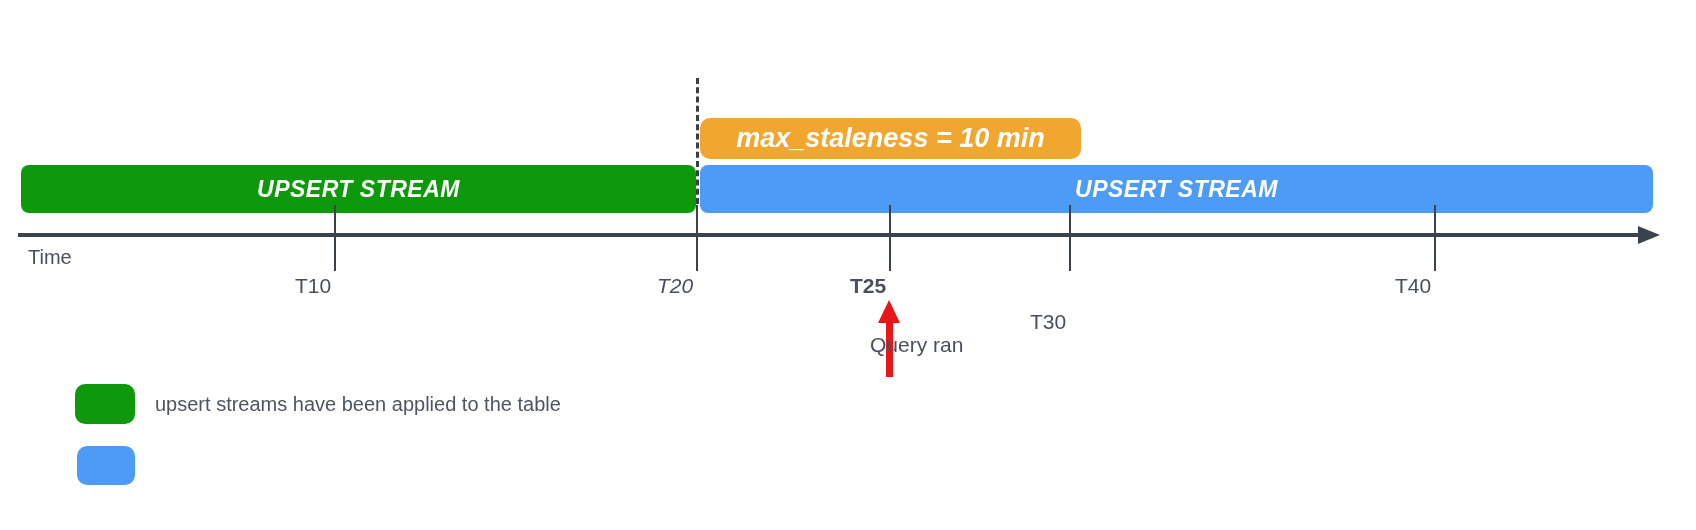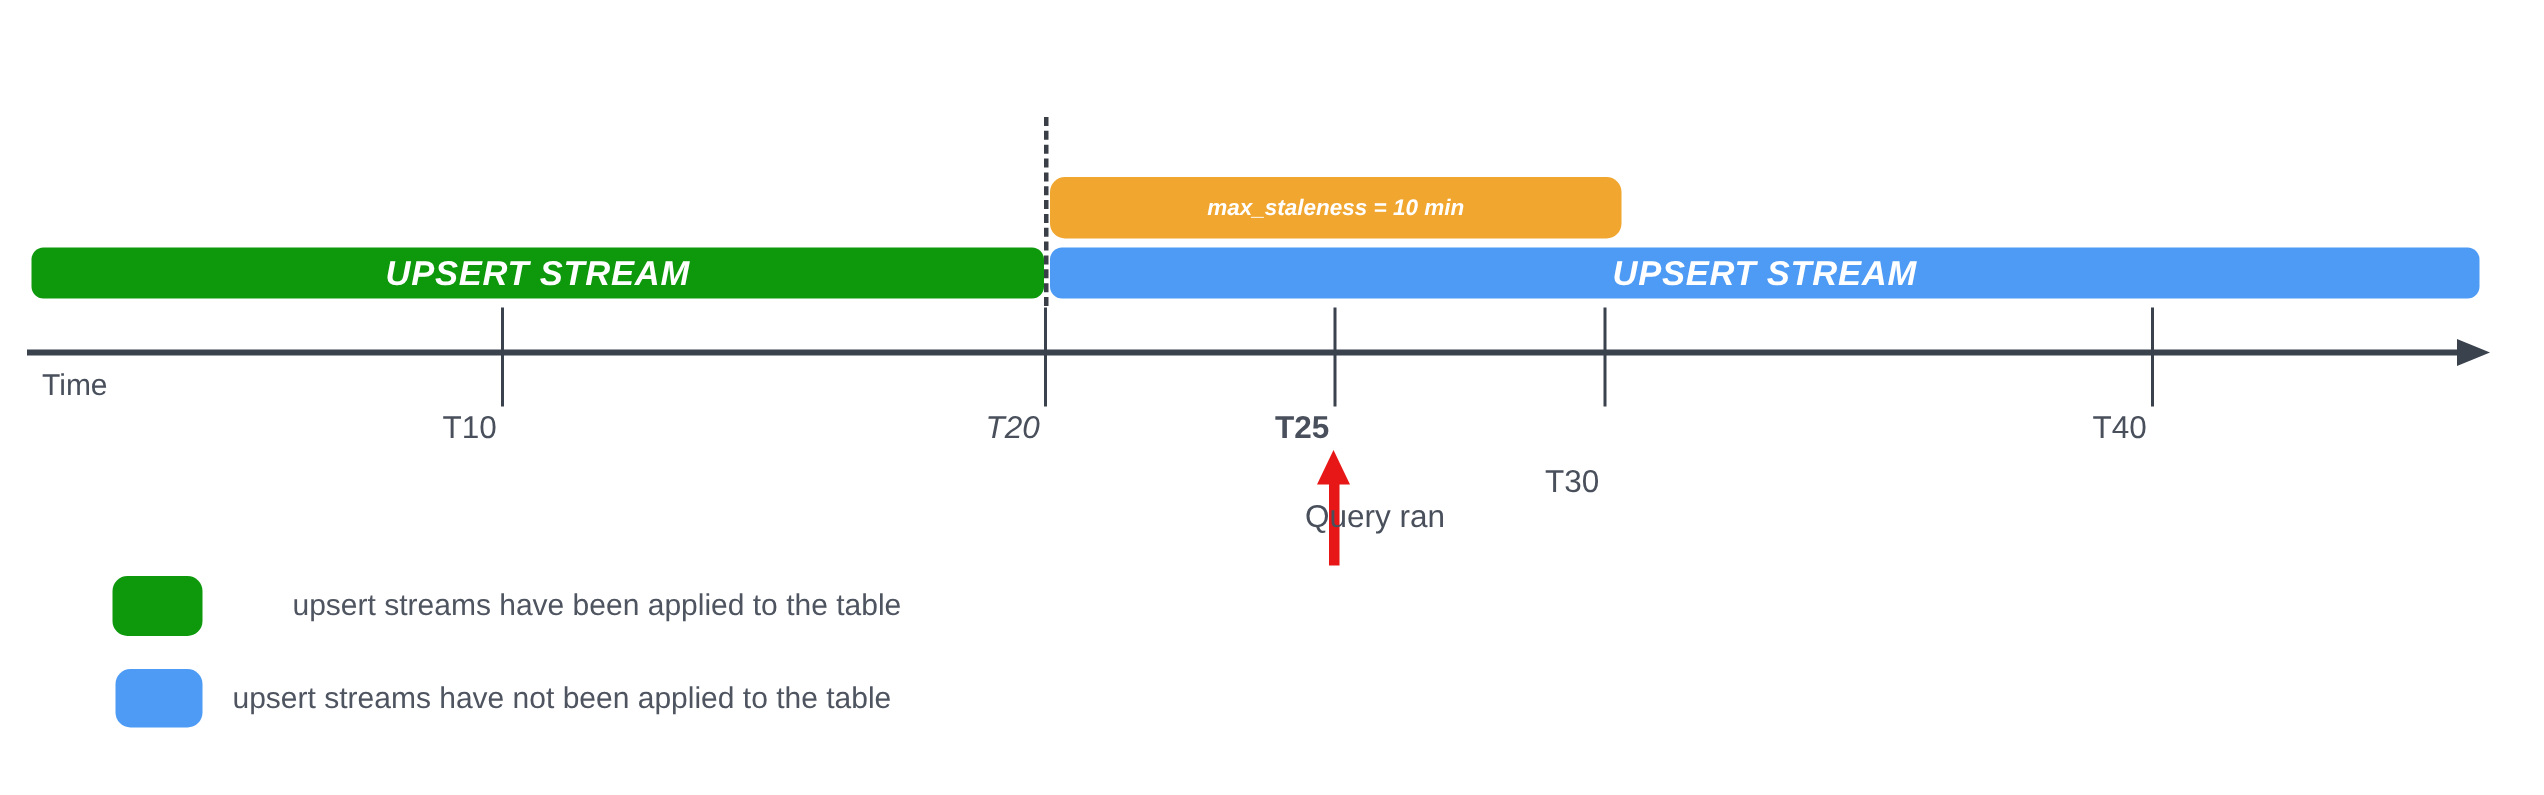--- a/index.html
+++ b/index.html
@@ -20,25 +20,25 @@
     position:absolute;left:696px;top:78px;height:126px;width:0;
     border-left:3px dashed var(--dash);
   }
 
   .staleness-box{
     position:absolute;left:700px;top:118px;width:381px;height:41px;
     background:var(--orange);border-radius:10px;
     display:flex;align-items:center;justify-content:center;
   }
   .staleness-box span{
-    color:#ffffff;font-size:15px;font-weight:bold;font-style:italic;
+    color:#ffffff;font-size:27px;font-weight:bold;font-style:italic;
   }
 
   .bar{
-    position:absolute;top:165px;height:34px;border-radius:8px;
+    position:absolute;top:165px;height:48px;border-radius:8px;
     display:flex;align-items:center;justify-content:center;
   }
   .bar span{
     color:#ffffff;font-size:23px;font-weight:bold;font-style:italic;
     letter-spacing:.5px;white-space:nowrap;
   }
   .bar.green{left:21px;width:675px;background:var(--green);}
   .bar.blue{left:700px;width:953px;background:var(--blue);}
 
   .axis-line{
@@ -77,21 +77,21 @@
 
   .legend-swatch{
     position:absolute;border-radius:10px;
   }
   .legend-swatch.green{left:75px;top:384px;width:60px;height:40px;background:var(--green);}
   .legend-swatch.blue{left:77px;top:446px;width:58px;height:39px;background:var(--blue);}
   .legend-label{
     position:absolute;left:155px;font-size:20px;color:var(--legendtext);
     white-space:nowrap;
   }
-  .legend-label.row1{top:393px;margin-left:40px;}
+  .legend-label.row1{top:393px;}
   .legend-label.row2{top:455px;}
 </style>
 </head>
 <body>
 
 <div class="canvas">
 
 
   <div class="dotted-line"></div>
 
@@ -125,15 +125,14 @@
     </div>
 
   <div class="query-arrow-head"></div>
   <div class="query-arrow-shaft"></div>
   <div class="query-label">Query ran</div>
 
   <div class="legend-swatch green"></div>
   <div class="legend-label row1">upsert streams have been applied to the table</div>
 
   <div class="legend-swatch blue"></div>
-  <div class="legend-label row2">upsert streams have not been applied to the table</div>
 
 </div>
 
 </body></html>

